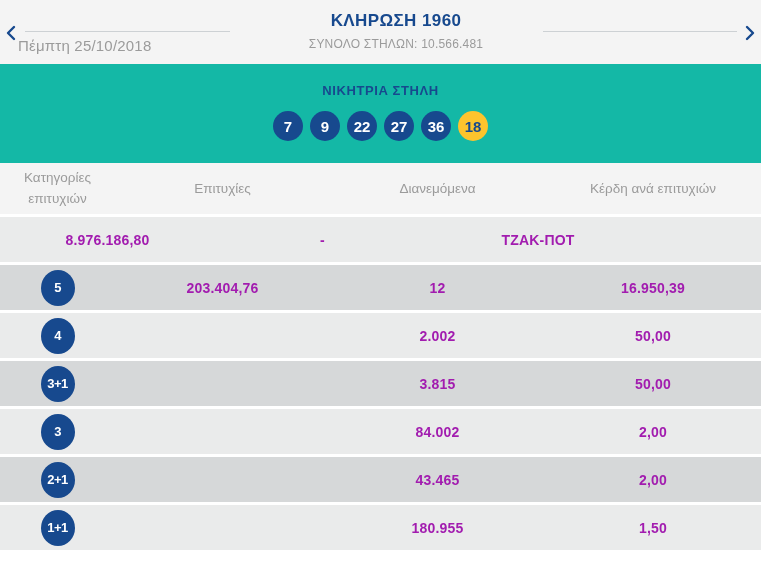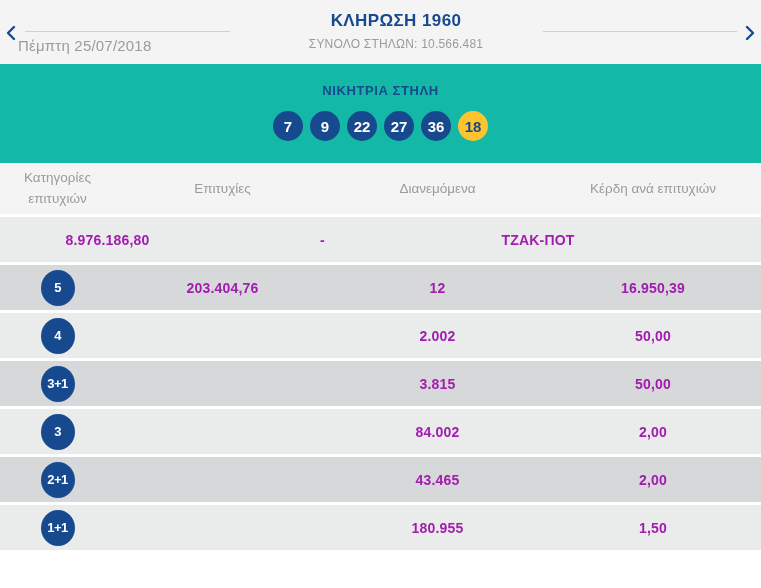--- a/index.html
+++ b/index.html
@@ -81,21 +81,21 @@
 
   <header class="draw-header">
     <button class="nav-btn prev">
       <svg width="12" height="16" viewBox="0 0 12 16">
         <polyline points="9,2 3,8 9,14" fill="none" stroke="#17498e" stroke-width="2.4" stroke-linecap="round" stroke-linejoin="round"></polyline>
       </svg>
     </button>
 
     <div class="rule left"></div>
 
-    <div class="draw-date">Πέμπτη 25/07/2018</div>
+    <div class="draw-date">Πέμπτη 25/10/2018</div>
 
     <div class="title-block">
       <h1 class="draw-title">ΚΛΗΡΩΣΗ 1960</h1>
       <div class="draw-subtitle">
         <span>ΣΥΝΟΛΟ ΣΤΗΛΩΝ:</span>
         <span>10.566.481</span>
       </div>
     </div>
 
     <div class="rule right"></div>

